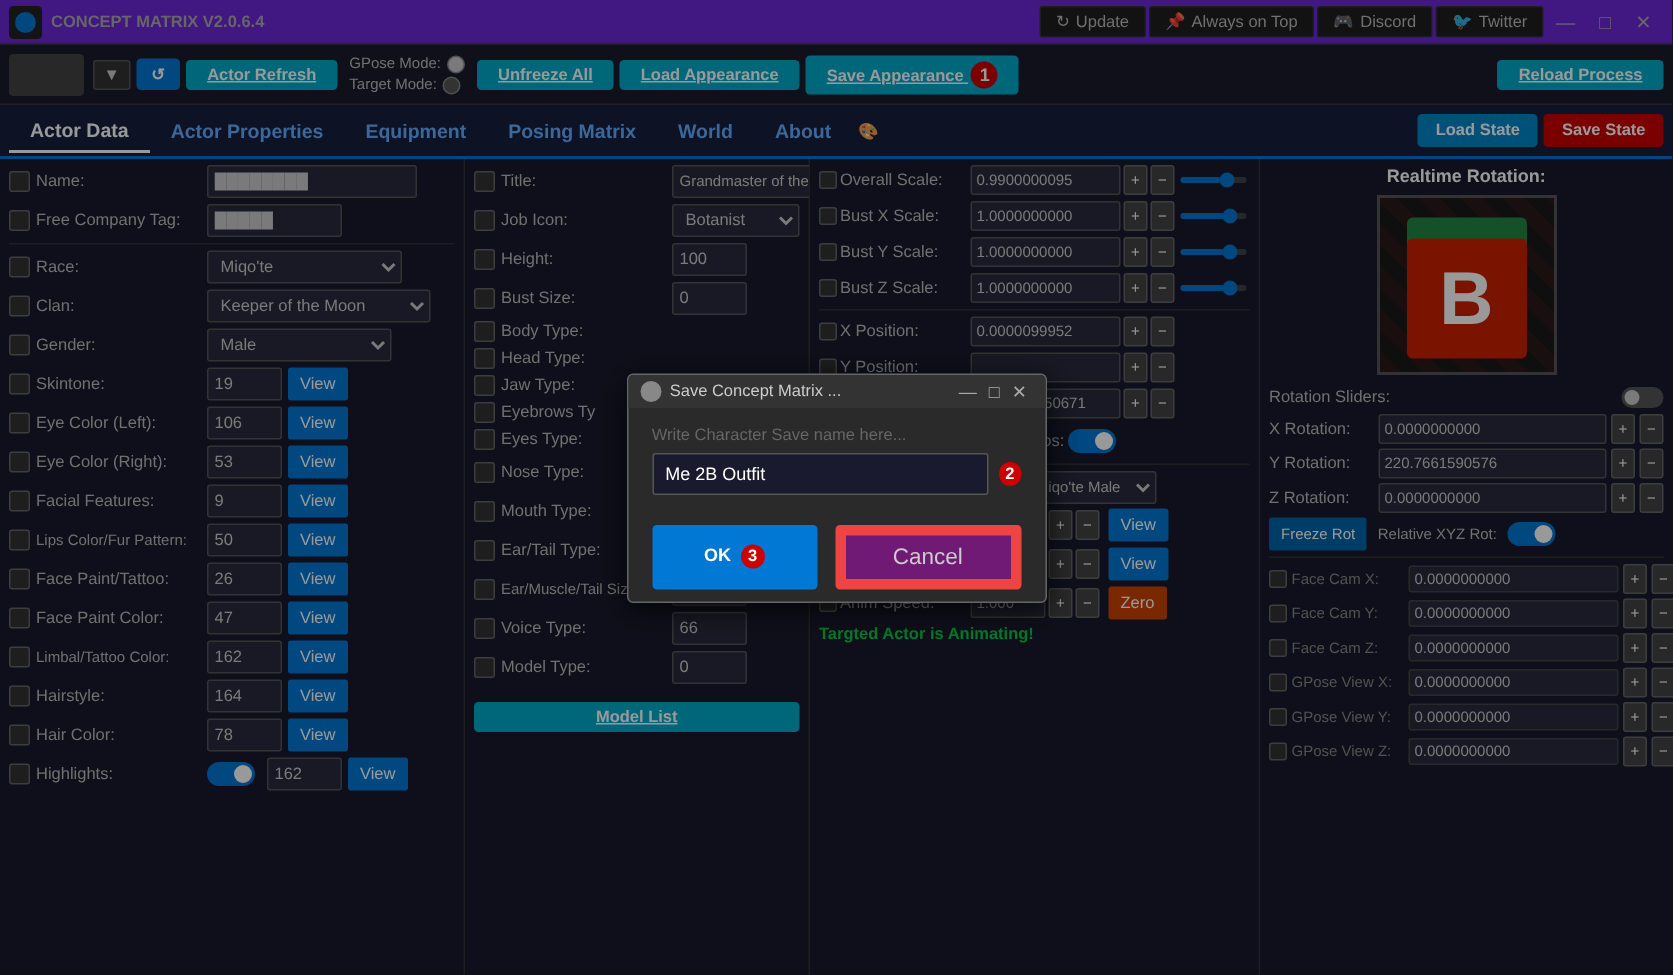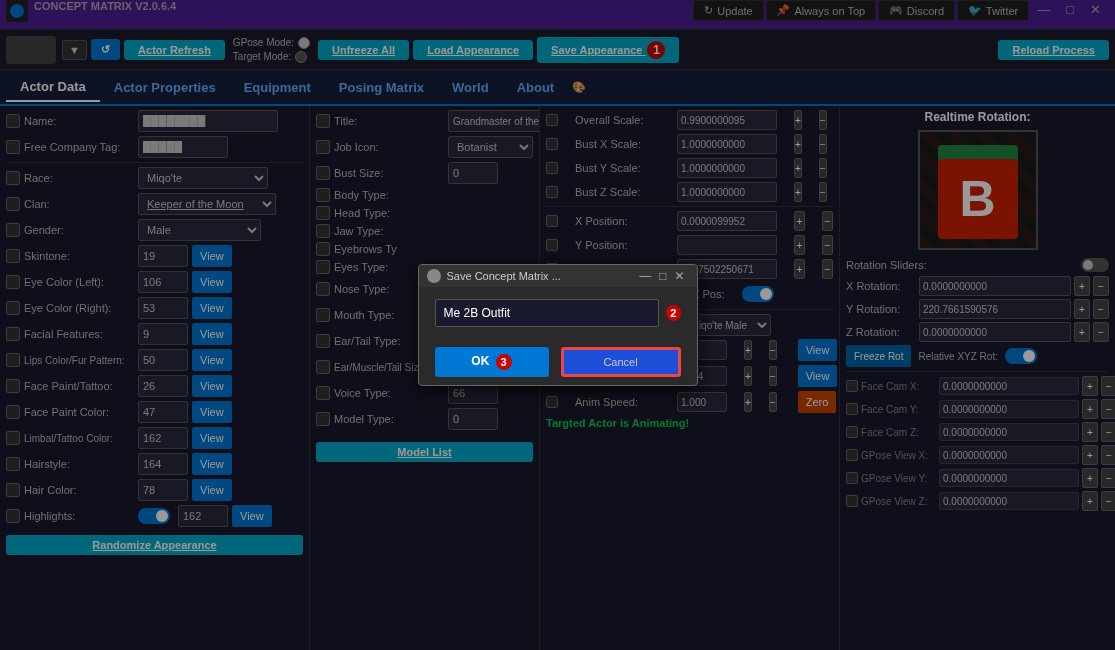--- a/index.html
+++ b/index.html
@@ -8,22 +8,22 @@
       background: #1a1a2e;
       color: #ccc;
       width: 1115px;
       height: 650px;
       overflow: hidden;
       font-size: 11px;
     }
     
     #titlebar {
       display: flex;
-      align-items: flex-start;
-      background: #4c1d95;
+      align-items: center;
+      background: #6d28d9;
       height: 30px;
       padding: 0 6px;
       border-bottom: 1px solid #333;
     }
     #titlebar .logo {
       width: 22px; height: 22px;
       background: #222;
       border-radius: 3px;
       margin-right: 6px;
       display: flex; align-items: center; justify-content: center;
@@ -258,21 +258,21 @@
     #scale-panel {
       width: 300px;
       padding: 4px 6px;
       border-right: 1px solid #333;
       overflow-y: auto;
     }
     .scale-row {
       display: flex;
       align-items: center;
       margin-bottom: 4px;
-      gap: 17px;
+      gap: 2px;
     }
     .scale-check {
       width: 12px; height: 12px;
       background: #333;
       border: 1px solid #666;
       border-radius: 2px;
       flex-shrink: 0;
     }
     .scale-label {
       color: #bbb;
@@ -533,26 +533,26 @@
       border: none;
       color: #fff;
       padding: 6px 20px;
       cursor: pointer;
       font-size: 12px;
       border-radius: 3px;
       font-weight: bold;
       flex: 1;
     }
     .btn-cancel {
-      background: #1d4ed8;
-      border: 3px solid #ef4444;
+      background: #701a75;
+      border: 7px solid #ef4444;
       color: #ccc;
       padding: 6px 20px;
       cursor: pointer;
-      font-size: 11px;
+      font-size: 15px;
       border-radius: 3px;
       flex: 1;
     }
     #main-content-area {
       display: flex;
       width: 100%;
       overflow: hidden;
     }
     .section-divider {
       height: 1px;
@@ -654,20 +654,24 @@
 
 <div id="navtabs">
   <div class="nav-tab active">Actor Data</div>
   <div class="nav-tab">Actor Properties</div>
   <div class="nav-tab">Equipment</div>
   <div class="nav-tab">Posing Matrix</div>
   <div class="nav-tab">World</div>
   <div class="nav-tab">About</div>
   <span style="margin-left: 4px; color: #aaa;">🎨</span>
   <div class="nav-tab-spacer"></div>
+  <div class="state-btns">
+    <button class="btn-state-load">Load State</button>
+    <button class="btn-state-save">Save State</button>
+  </div>
 </div>
 
 <div id="main">
   <div id="main-content-area">
 
     <div id="left-panel">
       
       <div class="field-row">
         <div class="field-check"></div>
         <span class="field-label">Name:</span>
@@ -685,21 +689,21 @@
         <div class="field-check"></div>
         <span class="field-label">Race:</span>
         <select class="field-dropdown" style="width:130px;">
           <option>Miqo'te</option>
         </select>
       </div>
       
       <div class="field-row">
         <div class="field-check"></div>
         <span class="field-label">Clan:</span>
-        <select class="field-dropdown" style="width:138px;text-decoration:underline;">
+        <select class="field-dropdown" style="width:149px;">
           <option>Keeper of the Moon</option>
         </select>
       </div>
       
       <div class="field-row">
         <div class="field-check"></div>
         <span class="field-label">Gender:</span>
         <select class="field-dropdown" style="width:123px;">
           <option>Male</option>
         </select>
@@ -778,39 +782,43 @@
       <div class="field-row">
         <div class="field-check"></div>
         <span class="field-label">Highlights:</span>
         <div class="toggle-switch on">
             <div class="knob"></div>
           </div>
         <input class="field-input field-input-narrow" type="text" value="162" style="margin-left: 4px;">
         <button class="btn-view">View</button>
       </div>
       
-      <button class="btn-cyan" style="width:100%;margin-top:4px;">Randomize Appearance</button>
     </div>
 
     <div id="mid-panel">
       
       <div class="field-row">
         <div class="field-check"></div>
         <span class="field-label">Title:</span>
         <input class="field-input" type="text" value="Grandmaster of the La" style="width: 130px; font-size: 10px;">
       </div>
       
       <div class="field-row">
         <div class="field-check"></div>
         <span class="field-label">Job Icon:</span>
         <select class="field-dropdown" style="width:130px;">
           <option>Botanist</option>
         </select>
       </div>
       
+      <div class="field-row">
+        <div class="field-check"></div>
+        <span class="field-label">Height:</span>
+        <input class="field-input field-input-narrow" type="text" value="100" style="">
+      </div>
       
       <div class="field-row">
         <div class="field-check"></div>
         <span class="field-label">Bust Size:</span>
         <input class="field-input field-input-narrow" type="text" value="0" style="">
       </div>
       
       <div class="field-row">
         <div class="field-check"></div>
         <span class="field-label">Body Type:</span>
@@ -1103,20 +1111,21 @@
 <div id="modal-overlay">
   <div id="modal">
     <div id="modal-titlebar">
       <div class="modal-icon"></div>
       <span class="modal-title">Save Concept Matrix ...</span>
       <button class="modal-win-btn">—</button>
       <button class="modal-win-btn">□</button>
       <button class="modal-win-btn">✕</button>
     </div>
     <div id="modal-body">
+      <div class="modal-placeholder">Write Character Save name here...</div>
       <div style="display:flex;align-items:center;gap:4px;">
         <input class="modal-input" type="text" value="Me 2B Outfit" style="">
         <span class="num-badge">2</span>
       </div>
     </div>
     <div id="modal-footer">
       <button class="btn-ok">
         <span>OK</span>
         <span class="num-badge">3</span>
       </button>

